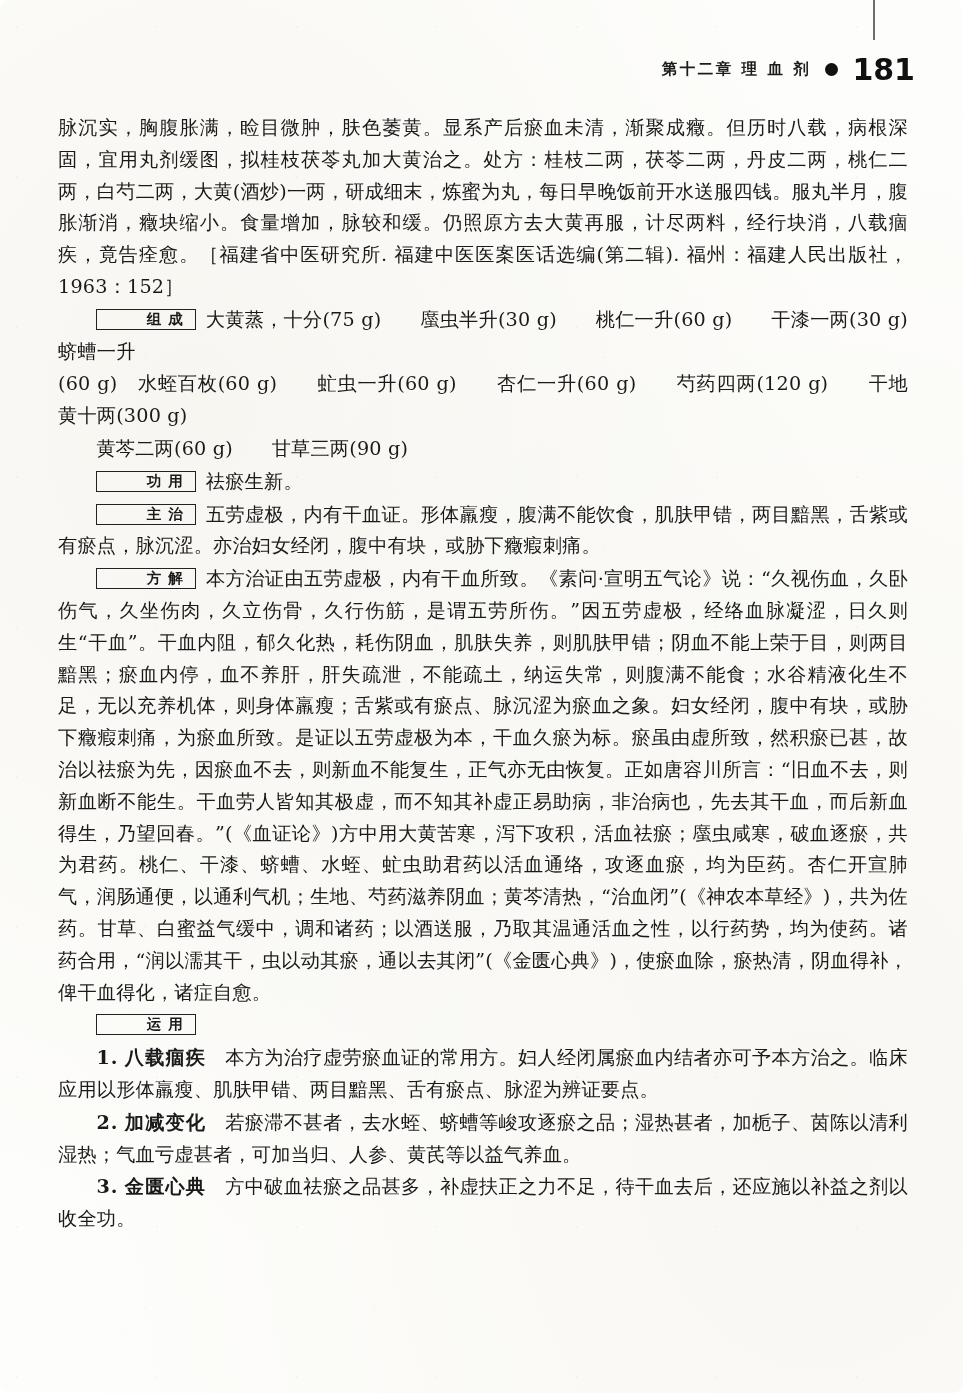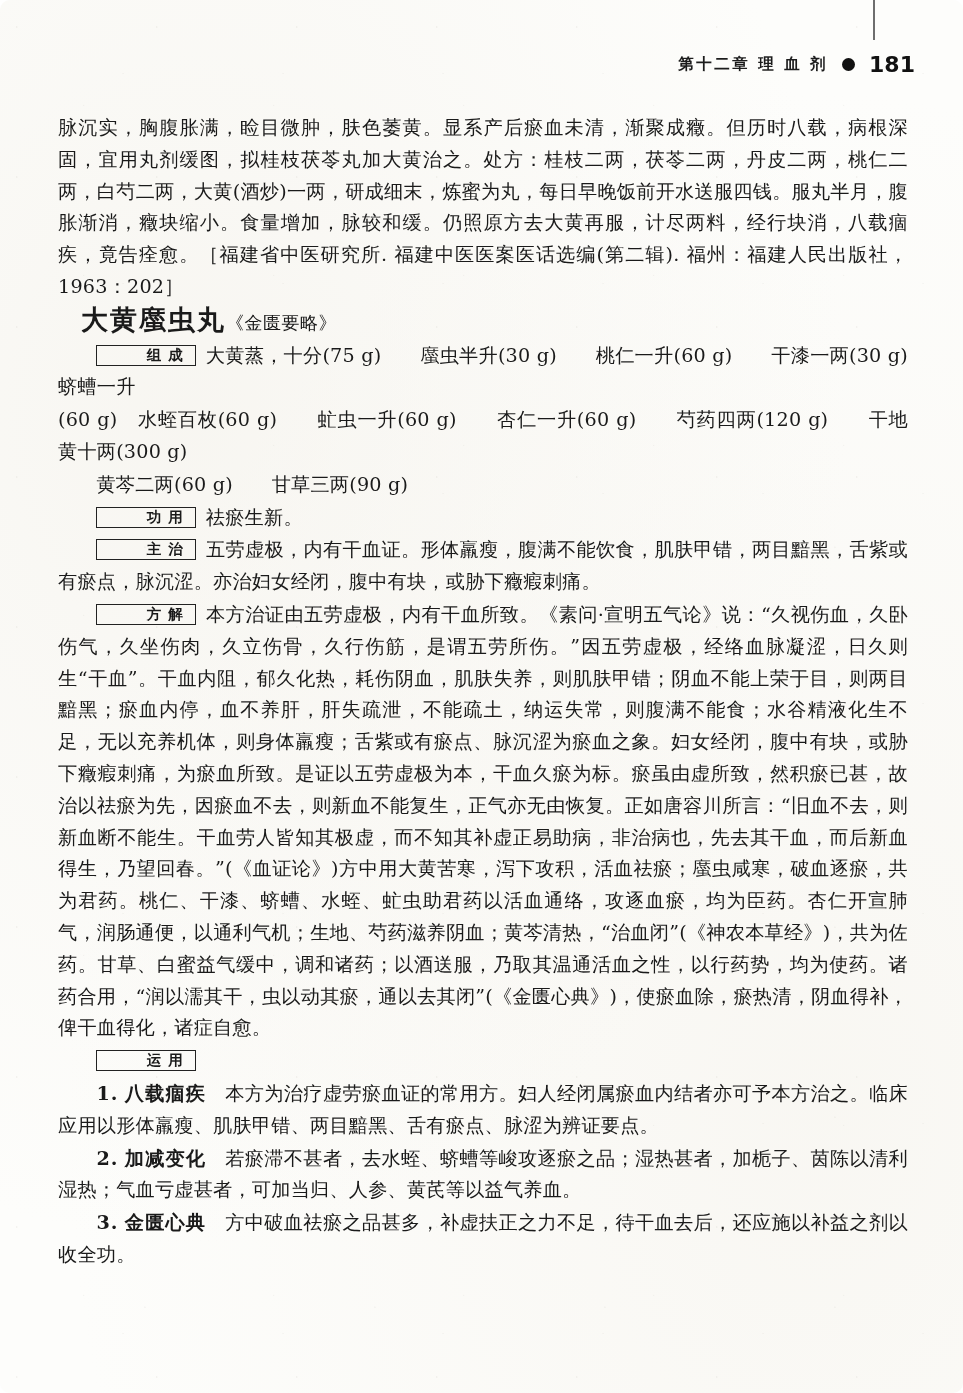--- a/index.html
+++ b/index.html
@@ -54,21 +54,21 @@
     color: #1c1c1c;
   }
   .header-dot {
     width: 13px;
     height: 13px;
     border-radius: 50%;
     background: #111;
     display: inline-block;
   }
   .header-page {
-    font-size: 22px;
+    font-size: 30px;
     font-weight: 700;
     color: #111;
     font-family: "DejaVu Sans", "Liberation Sans", sans-serif;
   }
   .top-rule {
     position: absolute;
     top: 0;
     right: 88px;
     width: 2px;
     height: 40px;
@@ -138,25 +138,22 @@
   <div class="top-rule"></div>
 
   <div class="header">
     <span class="header-chapter">第十二章  理  血  剂</span>
     <span class="header-dot"></span>
     <span class="header-page">181</span>
   </div>
 
   <div class="content">
 
-    <p class="body">脉沉实，胸腹胀满，睑目微肿，肤色萎黄。显系产后瘀血未清，渐聚成癥。但历时八载，病根深固，宜用丸剂缓图，拟桂枝茯苓丸加大黄治之。处方：桂枝二两，茯苓二两，丹皮二两，桃仁二两，白芍二两，大黄(酒炒)一两，研成细末，炼蜜为丸，每日早晚饭前开水送服四钱。服丸半月，腹胀渐消，癥块缩小。食量增加，脉较和缓。仍照原方去大黄再服，计尽两料，经行块消，八载痼疾，竟告痊愈。［福建省中医研究所. 福建中医医案医话选编(第二辑). 福州：福建人民出版社，1963：202］</p>
-
-    <p class="body title-line">
-      <span class="formula-title">大黄䗪虫丸</span><span class="formula-source">《金匮要略》</span>
-    </p>
+    <p class="body">脉沉实，胸腹胀满，睑目微肿，肤色萎黄。显系产后瘀血未清，渐聚成癥。但历时八载，病根深固，宜用丸剂缓图，拟桂枝茯苓丸加大黄治之。处方：桂枝二两，茯苓二两，丹皮二两，桃仁二两，白芍二两，大黄(酒炒)一两，研成细末，炼蜜为丸，每日早晚饭前开水送服四钱。服丸半月，腹胀渐消，癥块缩小。食量增加，脉较和缓。仍照原方去大黄再服，计尽两料，经行块消，八载痼疾，竟告痊愈。［福建省中医研究所. 福建中医医案医话选编(第二辑). 福州：福建人民出版社，1963：152］</p>
+
 
     <p class="body indent2">
       <span class="tag">组 成</span><span>大黄蒸，十分(75 g)　　䗪虫半升(30 g)　　桃仁一升(60 g)　　干漆一两(30 g)　　蛴螬一升</span>
     </p>
     <p class="body">
       <span>(60 g)　水蛭百枚(60 g)　　虻虫一升(60 g)　　杏仁一升(60 g)　　芍药四两(120 g)　　干地黄十两(300 g)</span>
     </p>
     <p class="body indent2">
       <span>黄芩二两(60 g)　　甘草三两(90 g)</span>
     </p>

